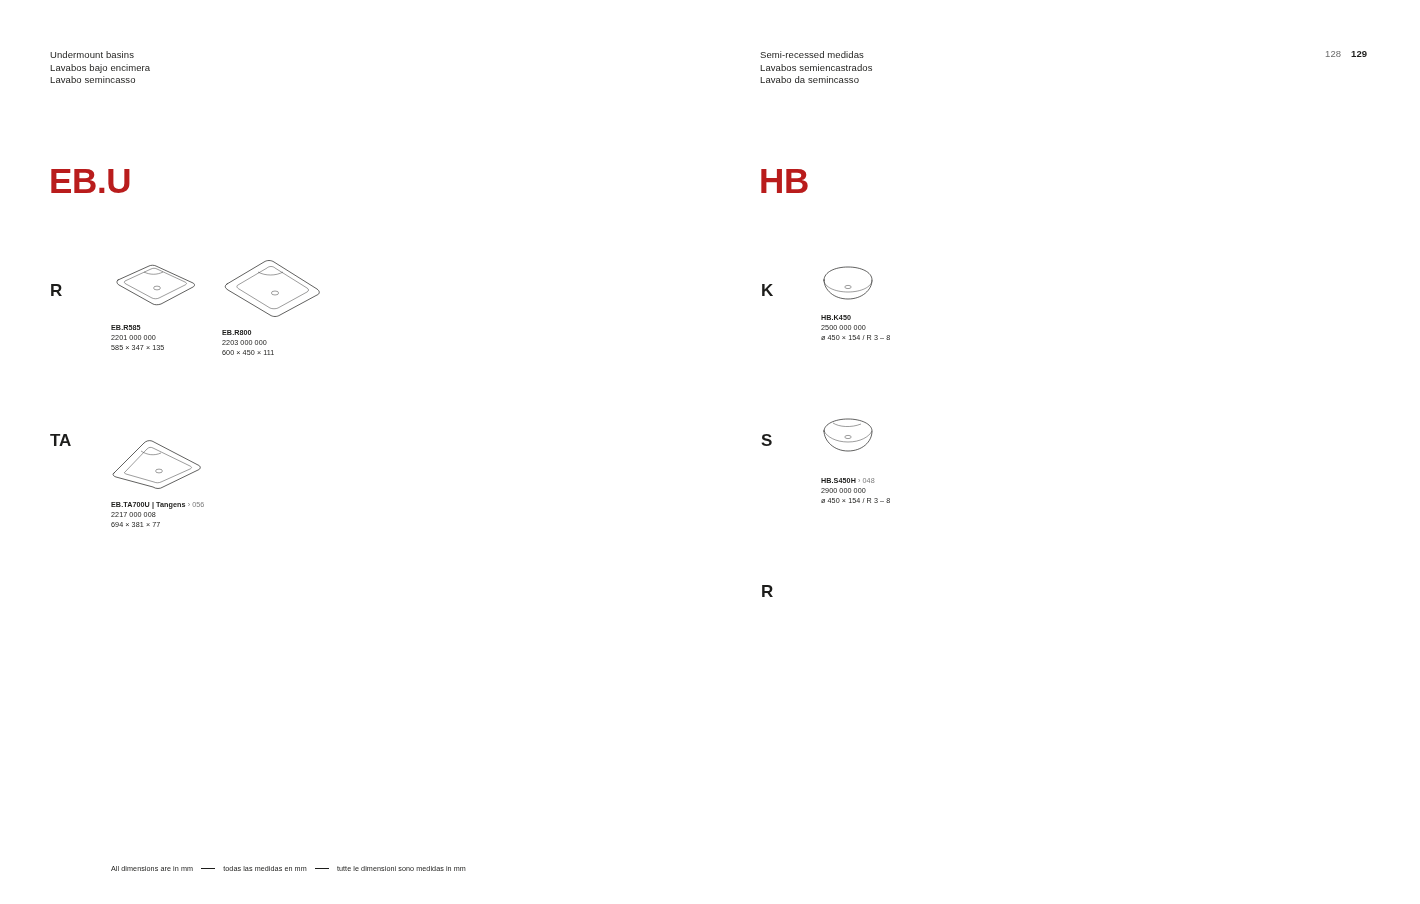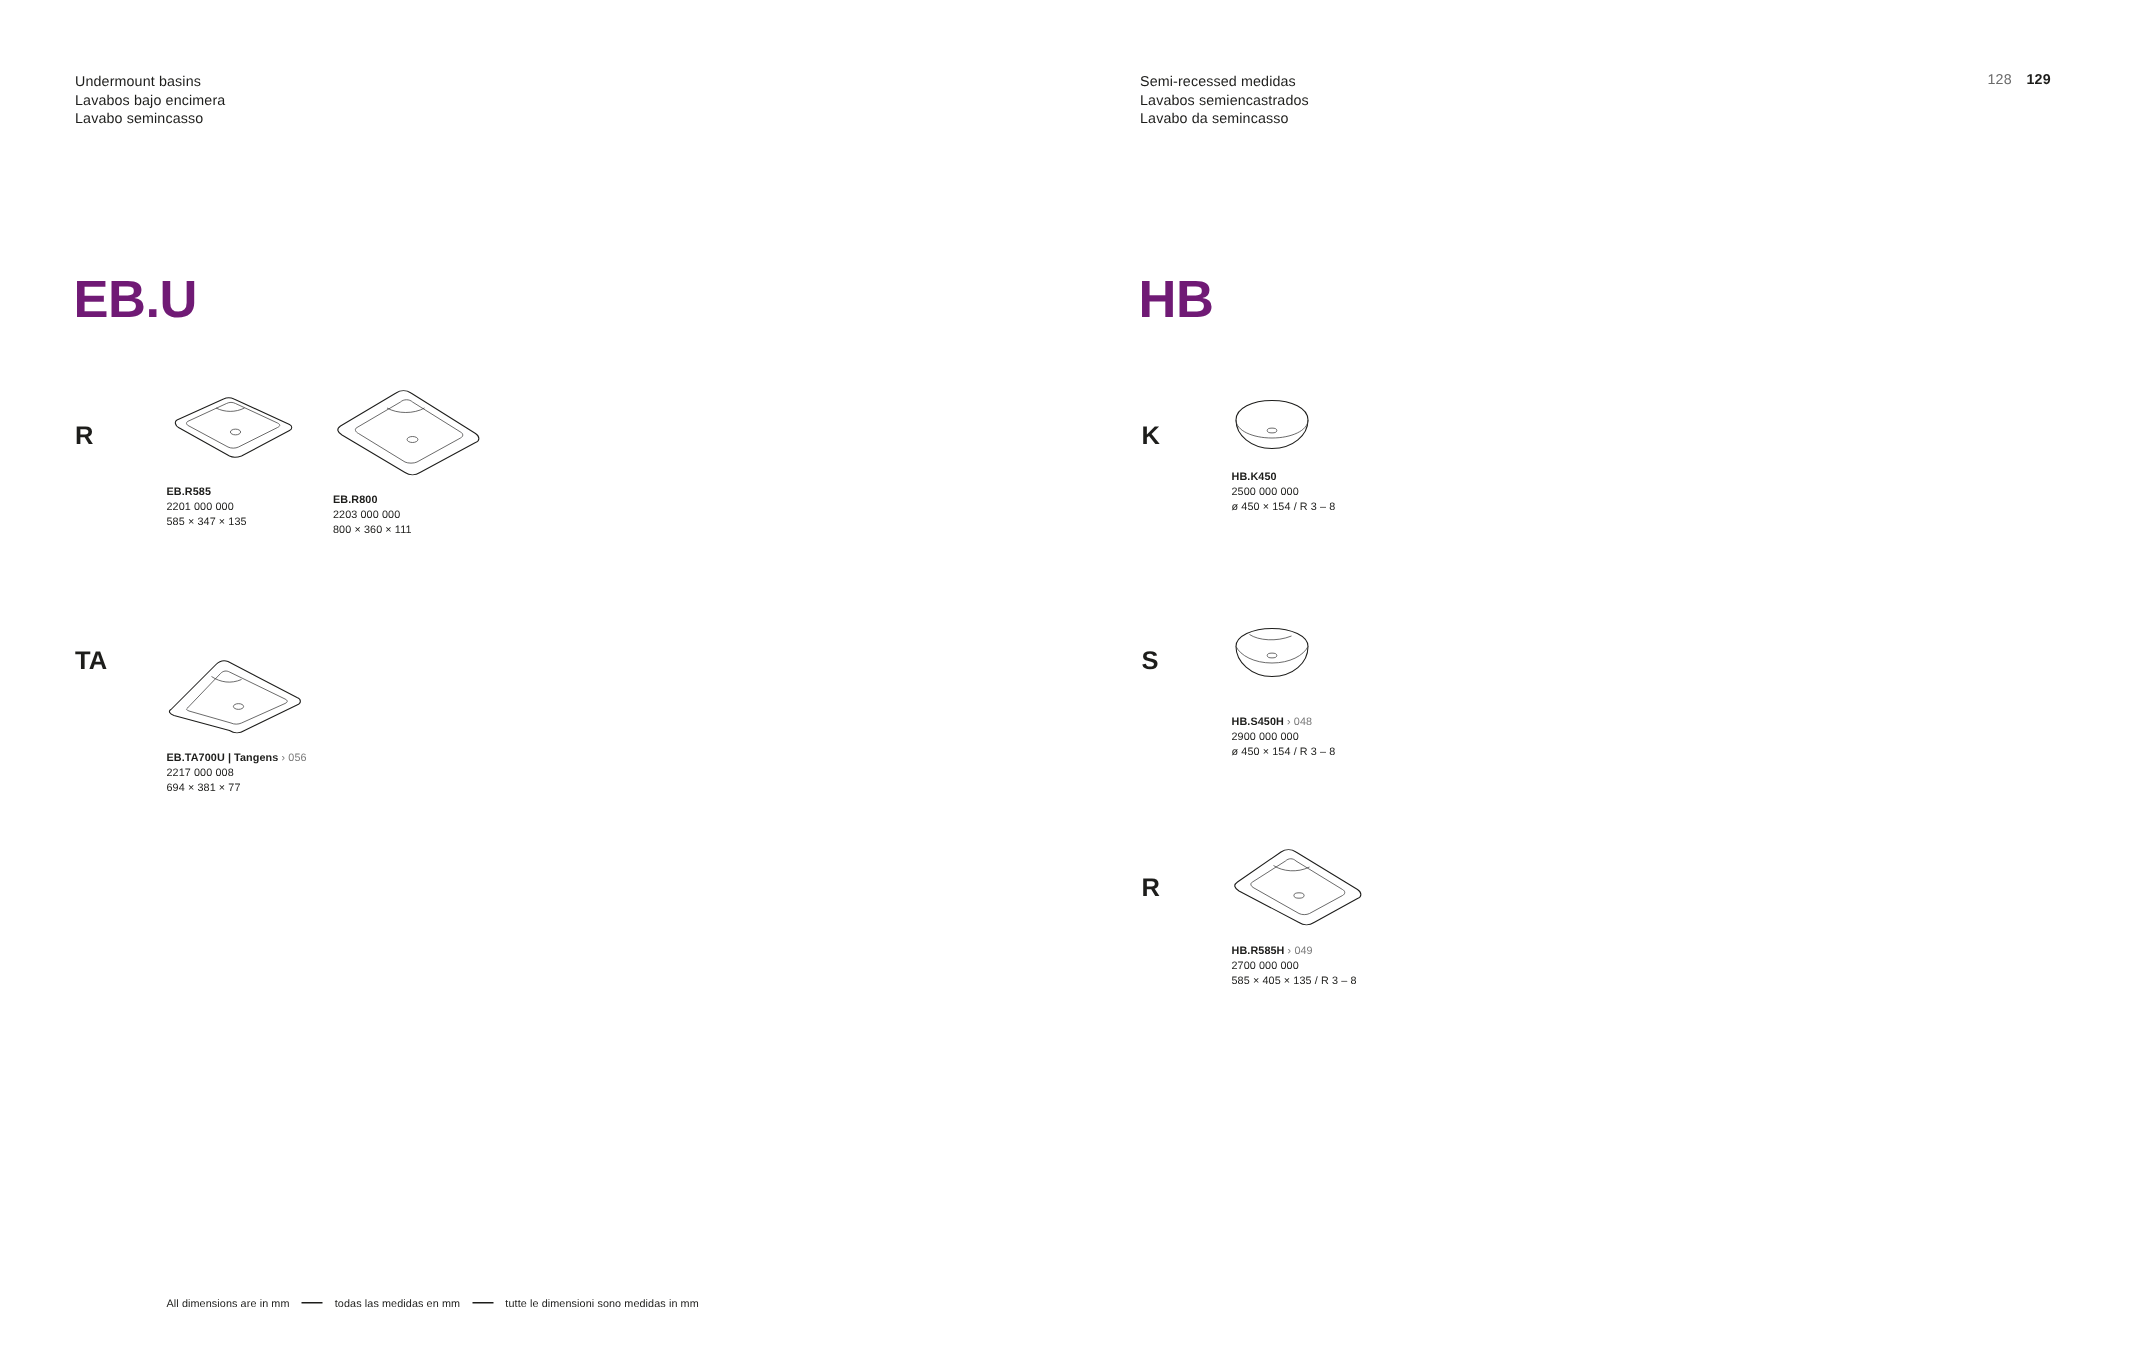--- a/index.html
+++ b/index.html
@@ -41,23 +41,22 @@
   }
   .folio-verso { left: 1325px; color: #6b6b6b; }
   .folio-recto { left: 1351px; font-weight: bold; }
 
   
   .family-title {
     position: absolute;
     font-size: 35px;
     font-weight: bold;
     letter-spacing: -0.01em;
-    color: #701a75;
+    color: #b91c1c;
     line-height: 1;
-    margin-top: 19px;
   }
   .family-title.left  { left: 49px;  top: 163px; }
   .family-title.right { left: 759px; top: 163px; }
 
   
   .variant-letter {
     position: absolute;
     font-size: 17px;
     font-weight: bold;
     color: #1d1d1b;
@@ -162,21 +161,21 @@
       <svg width="102" height="72" viewBox="0 0 102 72" aria-hidden="true">
         <path class="ln fillw" d="M5,33 L42,11 C45,9 49,9 52,11 L95,38 C98,40 98,43 95,44 L58,64 C55,66 51,66 48,64 L6,39 C3,37 2,35 5,33 Z"></path>
         <path class="ln-thin" d="M16,34 L45,17 C47,15 51,15 53,17 L85,37 C87,38 87,40 85,41 L56,57 C54,58 50,58 48,57 L17,38 C15,37 14,35 16,34 Z"></path>
         <ellipse class="ln-thin" cx="53" cy="42" rx="3.6" ry="2"></ellipse>
         <path class="ln-thin" d="M36,21 C43,25 54,25 61,21"></path>
       </svg>
     </div>
     <div class="caption" style="margin-top:5px;">
       <span class="line"><span class="code">EB.R800</span></span>
       <span class="line sku">2203 000 000</span>
-      <span class="line dims">800 × 360 × 111</span>
+      <span class="line dims">600 × 450 × 111</span>
     </div>
   </div>
 
   <div class="product" style="left:111px; top:432px;">
     <div class="art">
       <svg width="95" height="62" viewBox="0 0 95 62" aria-hidden="true">
         <path class="ln fillw" d="M3,41 L33,11 C35,9 38,8 41,9 L87,33 C90,34 90,37 87,38 L52,55 C49,57 45,57 42,55 L5,45 C2,44 1,42 3,41 Z"></path>
         <path class="ln-thin" d="M14,40 L36,17 C38,15 40,15 42,16 L79,34 C81,35 81,36 79,37 L50,50 C48,51 45,51 43,50 L15,42 C13,41 13,41 14,40 Z"></path>
         <ellipse class="ln-thin" cx="48" cy="39" rx="3.4" ry="1.9"></ellipse>
         <path class="ln-thin" d="M30,19 C36,23 43,24 50,21"></path>
@@ -225,38 +224,20 @@
     <div class="caption" style="margin-top:14px;">
       <span class="line">
         <span class="code">HB.S450H</span>
         <span class="xref">› 048</span>
       </span>
       <span class="line sku">2900 000 000</span>
       <span class="line dims">ø 450 × 154 / R 3 – 8</span>
     </div>
   </div>
 
-  <div class="product" style="left:821px; top:560px;">
-    <div class="art">
-      <svg width="90" height="62" viewBox="0 0 90 62" aria-hidden="true">
-        <path class="ln fillw" d="M4,28 L33,8 C36,6 40,6 43,8 L84,33 C87,35 87,38 84,39 L55,55 C52,57 48,57 45,55 L5,34 C2,32 1,30 4,28 Z"></path>
-        <path class="ln-thin" d="M14,28 L36,14 C38,12 41,12 43,14 L74,33 C76,34 76,36 74,37 L52,49 C50,50 47,50 45,49 L15,32 C13,31 12,29 14,28 Z"></path>
-        <ellipse class="ln-thin" cx="45" cy="37" rx="3.4" ry="1.8"></ellipse>
-        <path class="ln-thin" d="M28,17 C34,21 44,22 52,18"></path>
-      </svg>
-    </div>
-    <div class="caption" style="margin-top:7px;">
-      <span class="line">
-        <span class="code">HB.R585H</span>
-        <span class="xref">› 049</span>
-      </span>
-      <span class="line sku">2700 000 000</span>
-      <span class="line dims">585 × 405 × 135 / R 3 – 8</span>
-    </div>
-  </div>
 
   <div class="footnote">
     <span>All dimensions are in mm</span>
     <span class="sep"></span>
     <span>todas las medidas en mm</span>
     <span class="sep"></span>
     <span>tutte le dimensioni sono medidas in mm</span>
   </div>
 
 </div>

